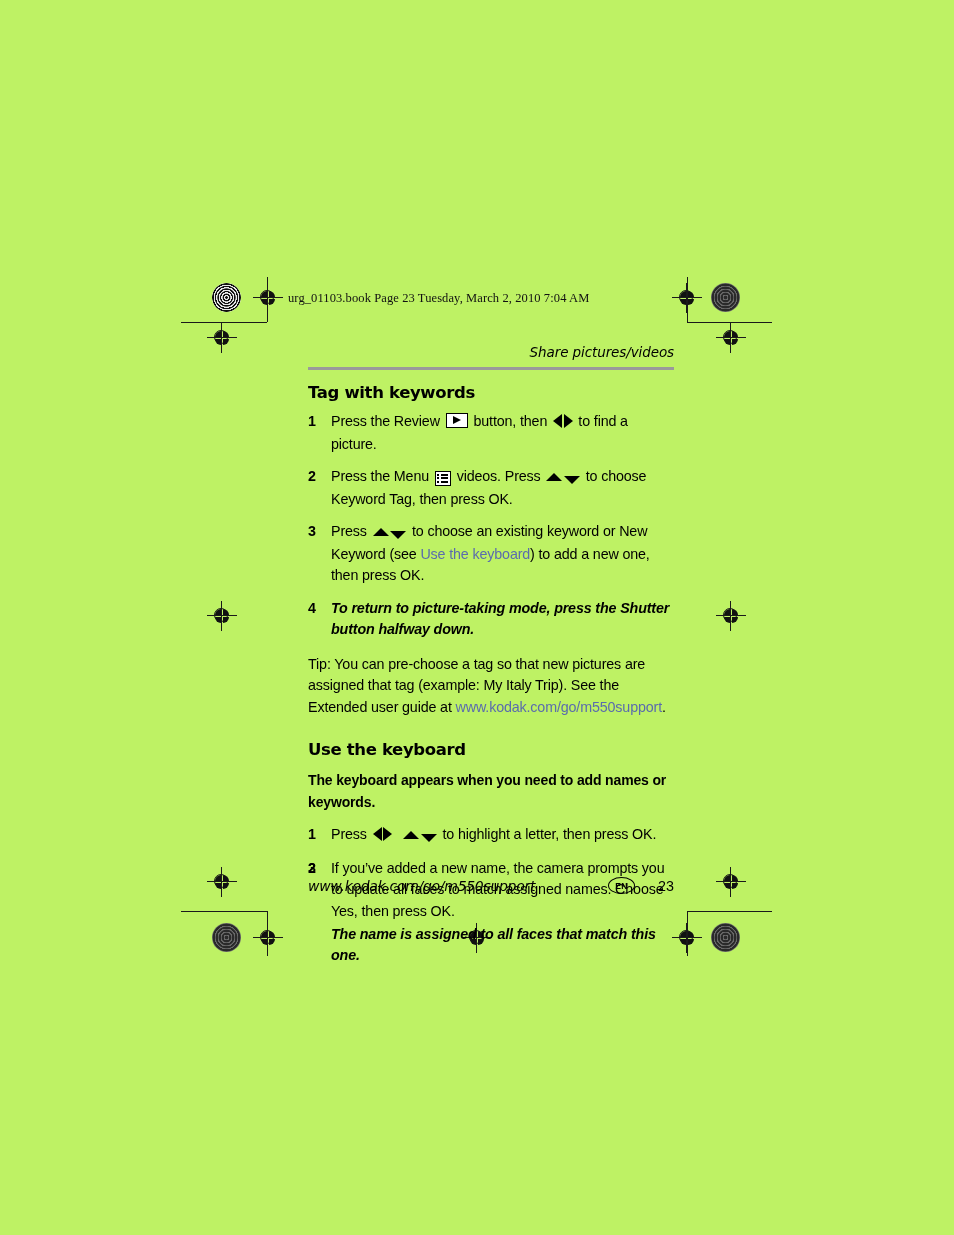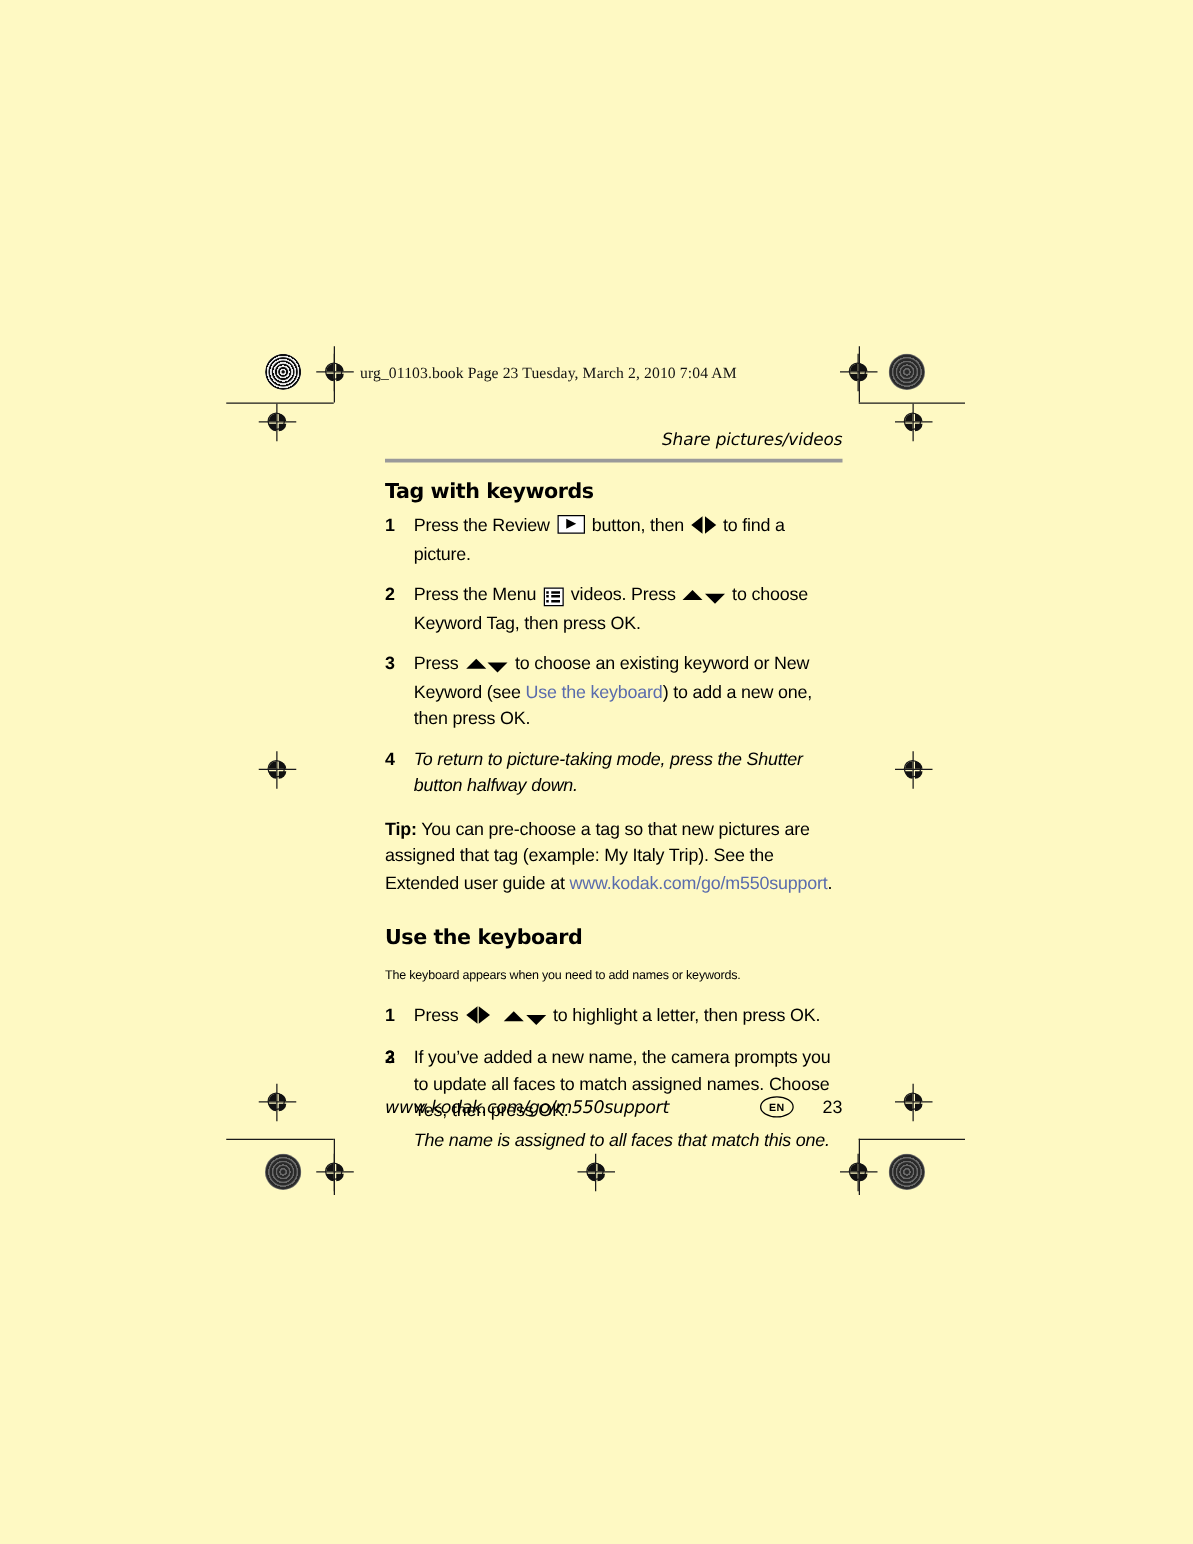--- a/index.html
+++ b/index.html
@@ -13,21 +13,21 @@
     height: 1235px;
     position: relative;
     font-family: "Liberation Sans", sans-serif;
     color: #000000;
     overflow: hidden;
   }
 
   .page-sheet {
     position: absolute;
     inset: 0;
-    background: #fef9c3;
+    background: #bef264;
   }
 
   
   .trim-line {
     position: absolute;
     background: #1a1a1a;
   }
   .trim-h { height: 1px; }
   .trim-v { width: 1px; }
 
@@ -156,41 +156,42 @@
   ol.steps > li .num {
     position: absolute;
     left: 0;
     top: 0;
     font-weight: bold;
     font-size: 14.3px;
   }
 
   p.body-text {
     margin: 0 0 11px 0;
-    font-size: 10px;
+    font-size: 14px;
     line-height: 21.5px;
     letter-spacing: -0.15px;
+    font-weight: bold;
   }
 
   p.note-italic {
     margin: 2px 0 0 0;
     font-size: 14.3px;
     line-height: 21px;
     font-style: italic;
     letter-spacing: -0.15px;
   }
-  .note-indent { padding-left: 23px; }
+  .note-indent { padding-left: 23px; font-weight: bold; }
 
   p.tip {
     margin: 14px 0 0 0;
     font-size: 14.3px;
     line-height: 21.5px;
     letter-spacing: -0.15px;
   }
-  .tip-label { font-weight: bold; }
+  .tip-label { font-weight: normal; }
 
   a.doclink, .doclink {
     color: #5a6cad;
     text-decoration: none;
   }
 
   
   .icon-box {
     display: inline-block;
     vertical-align: -2px;

